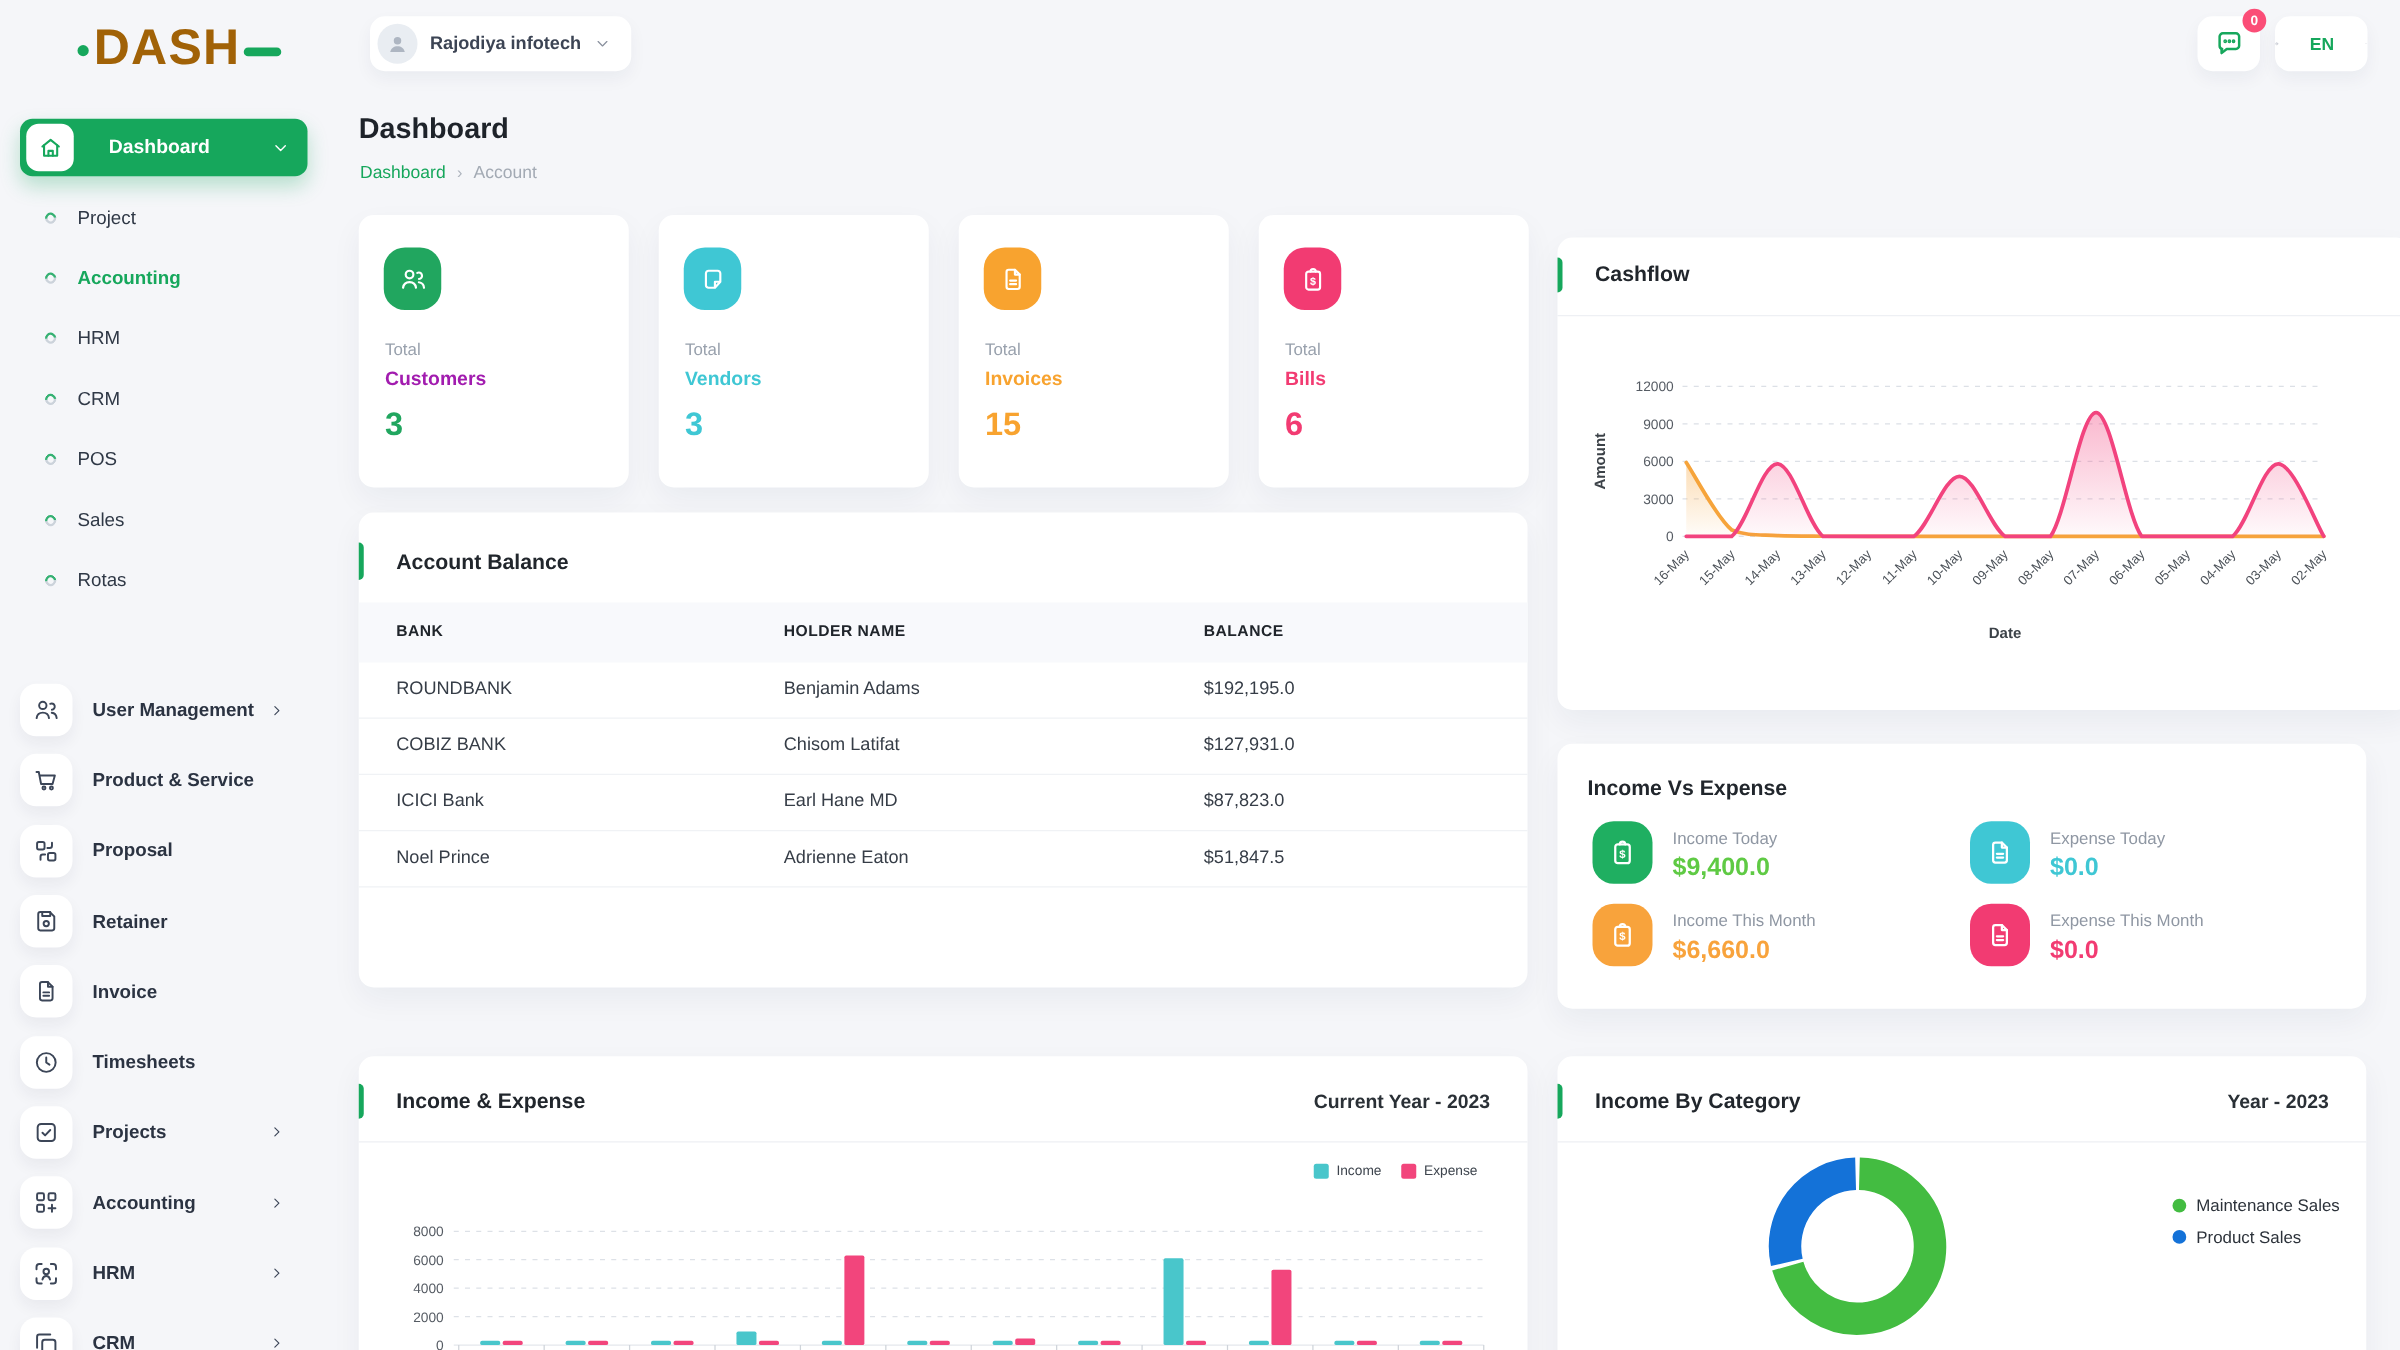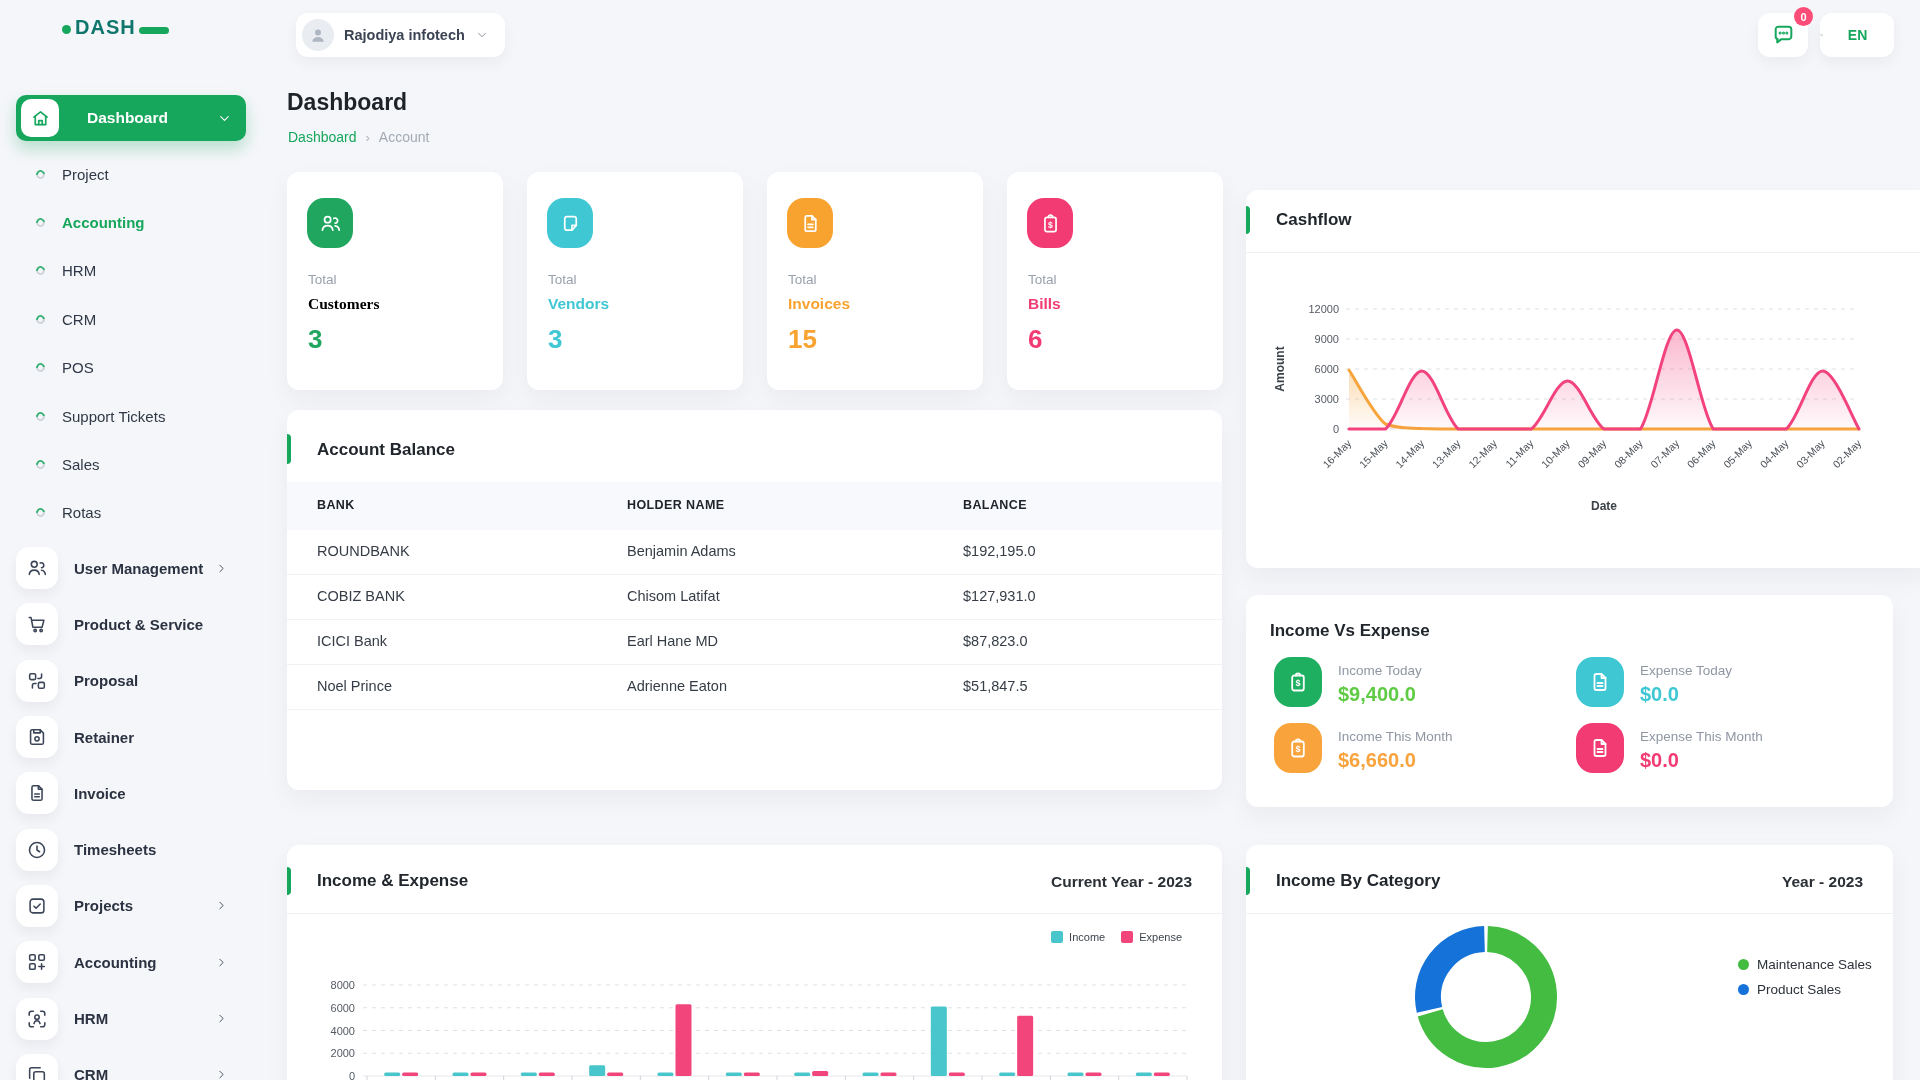--- a/index.html
+++ b/index.html
@@ -11,21 +11,21 @@
   .accent { position:absolute; left:0; width:4px; background:#16a75c; border-radius:0 4px 4px 0; }
   .divider { position:absolute; left:0; right:0; height:1px; background:#eef0f4; }
   svg.icn { display:block; fill:none; stroke:#3c4658; stroke-width:1.7; stroke-linecap:round; stroke-linejoin:round; }
   svg.icn.white { stroke:#fff; stroke-width:1.8; }
   svg.icn.green { stroke:#16a75c; stroke-width:1.9; }
   svg.icn.gray { stroke:#b6bcc7; }
 
   
   #logo { left:62px; top:16px; display:flex; align-items:center; gap:4px; }
   #logo .dot { width:9px; height:9px; border-radius:50%; background:#16a75c; margin-top:4px; }
-  #logo .word { font-size:20px; font-weight:800; letter-spacing:1px; color:#0f766e; }
+  #logo .word { font-size:40px; font-weight:800; letter-spacing:1px; color:#a16207; }
   #logo .dash { width:30px; height:7px; border-radius:4px; background:#16a75c; margin-left:-1px; margin-top:6px; }
   .pillbtn { position:absolute; background:#fff; border-radius:12px; box-shadow:0 6px 14px rgba(26,40,70,.05); display:flex; align-items:center; justify-content:center; }
   #user-chip { left:296px; top:13px; height:44px; padding:0 16px 0 6px; gap:10px; cursor:pointer; }
   #user-chip .avatar { width:32px; height:32px; border-radius:50%; background:#e9edf2; display:flex; align-items:center; justify-content:center; }
   #user-chip .uname { font-size:14.5px; font-weight:600; color:#3c4454; }
   #chat-btn { left:1758px; top:13px; width:50px; height:44px; cursor:pointer; }
   #chat-badge { position:absolute; right:-5px; top:-6px; width:19px; height:19px; border-radius:50%; background:#fb4d77; color:#fff; font-size:11px; font-weight:700; display:flex; align-items:center; justify-content:center; }
   #lang-pill { left:1820px; top:13px; width:74px; height:44px; gap:25px; cursor:pointer; }
   #lang-pill .code { font-size:14px; font-weight:700; color:#16a75c; }
 
@@ -163,24 +163,20 @@
   <div class="subitem">
       <span class="bullet"></span>
       <span class="t">CRM</span>
     </div>
   <div class="subitem">
       <span class="bullet"></span>
       <span class="t">POS</span>
     </div>
   <div class="subitem">
       <span class="bullet"></span>
-      <span class="t">Support Tickets</span>
-    </div>
-  <div class="subitem">
-      <span class="bullet"></span>
       <span class="t">Sales</span>
     </div>
   <div class="subitem">
       <span class="bullet"></span>
       <span class="t">Rotas</span>
     </div>
 </div>
 
 <div id="sections">
   <div class="secitem">
@@ -310,21 +306,21 @@
 <div class="card stat-card" style="left:287px">
   <span class="tile" style="background: rgb(33, 166, 95);">
     <svg class="icn white" width="23" height="23" viewBox="0 0 24 24">
         <circle cx="9" cy="8" r="3.2"></circle>
         <path d="M3.6 19c.4-3 2.6-4.7 5.4-4.7s5 1.7 5.4 4.7"></path>
         <path d="M15.5 6.6a2.7 2.7 0 1 1 1.4 5.1"></path>
         <path d="M16.8 14.4c2.6.3 4 1.9 4.3 4.6"></path>
       </svg>
   </span>
   <div class="pre">Total</div>
-  <div class="lab" style="color: #000000; font-family: Liberation Serif, serif;">Customers</div>
+  <div class="lab" style="color: #a21caf;">Customers</div>
   <div class="val" style="color: rgb(33, 166, 95);">3</div>
 </div>
 <div class="card stat-card" style="left:527px">
   <span class="tile" style="background: rgb(63, 199, 212);">
     <svg class="icn white" width="23" height="23" viewBox="0 0 24 24">
         <path d="M6 7a2.2 2.2 0 0 1 2.2-2.2h7.6A2.2 2.2 0 0 1 18 7v7l-4.5 5H8.2A2.2 2.2 0 0 1 6 16.8z"></path>
         <path d="M17.5 14h-4v4.6"></path>
       </svg>
   </span>
   <div class="pre">Total</div>

